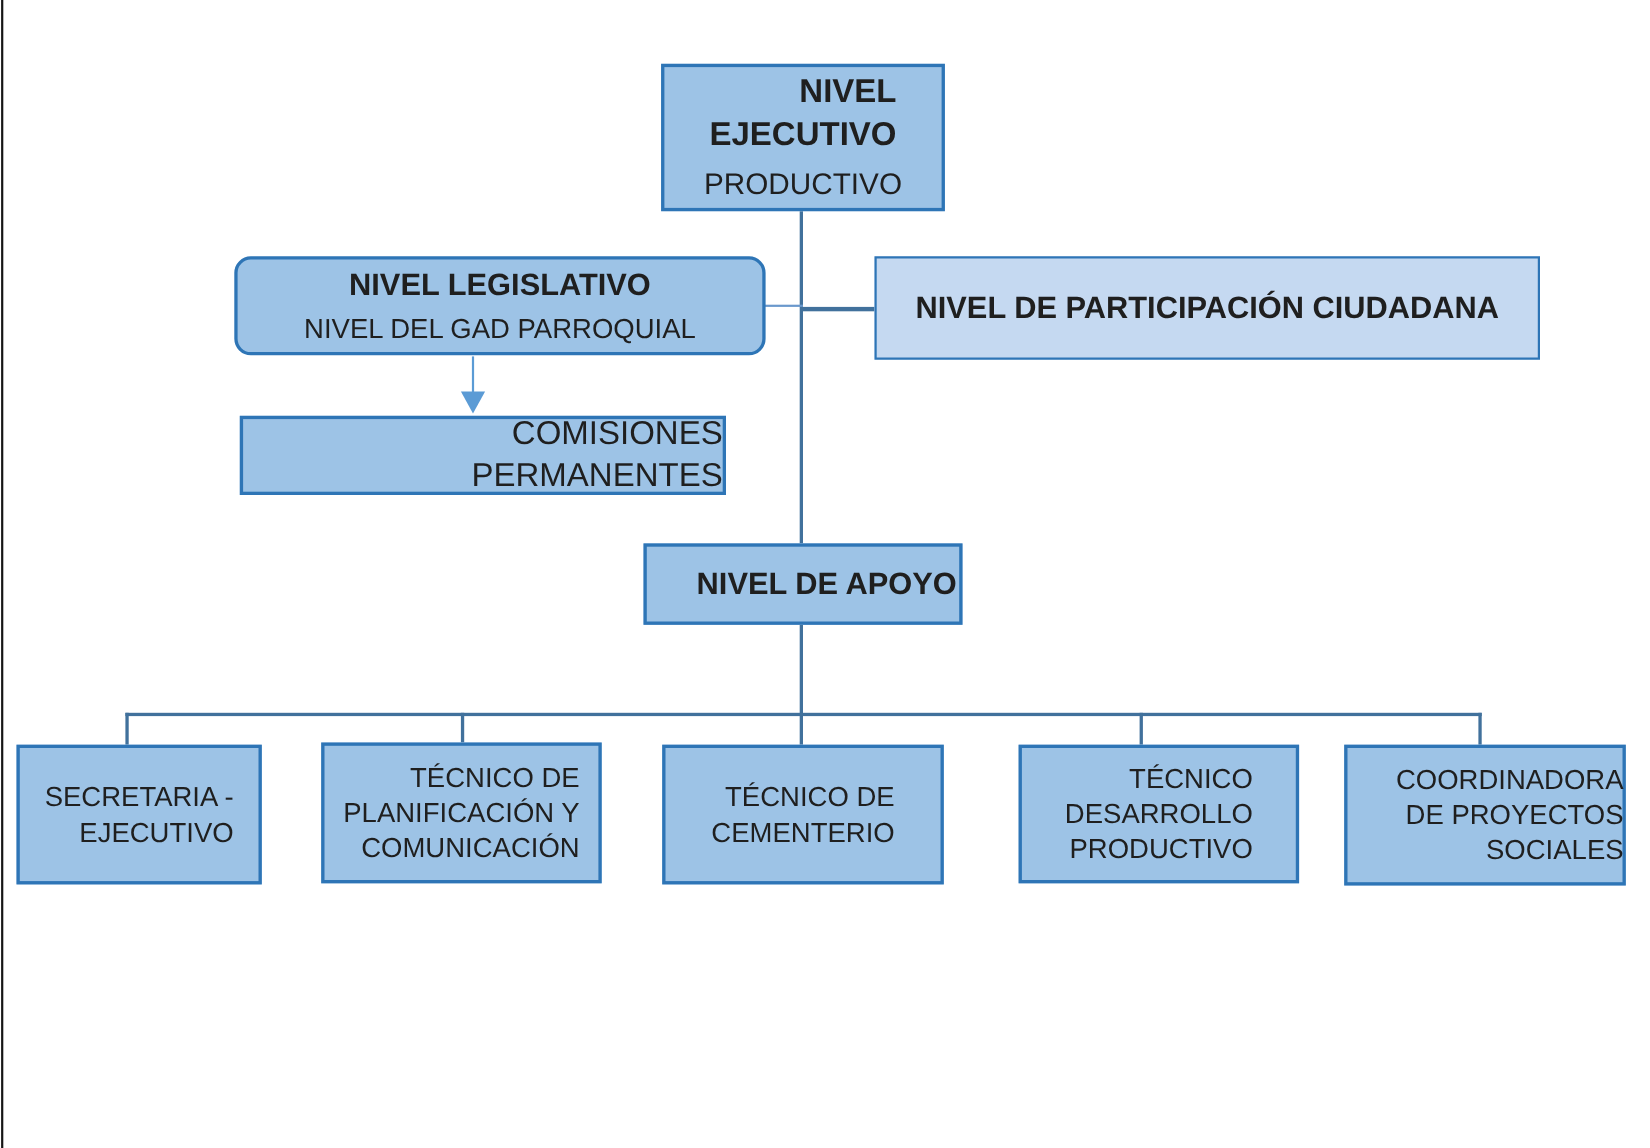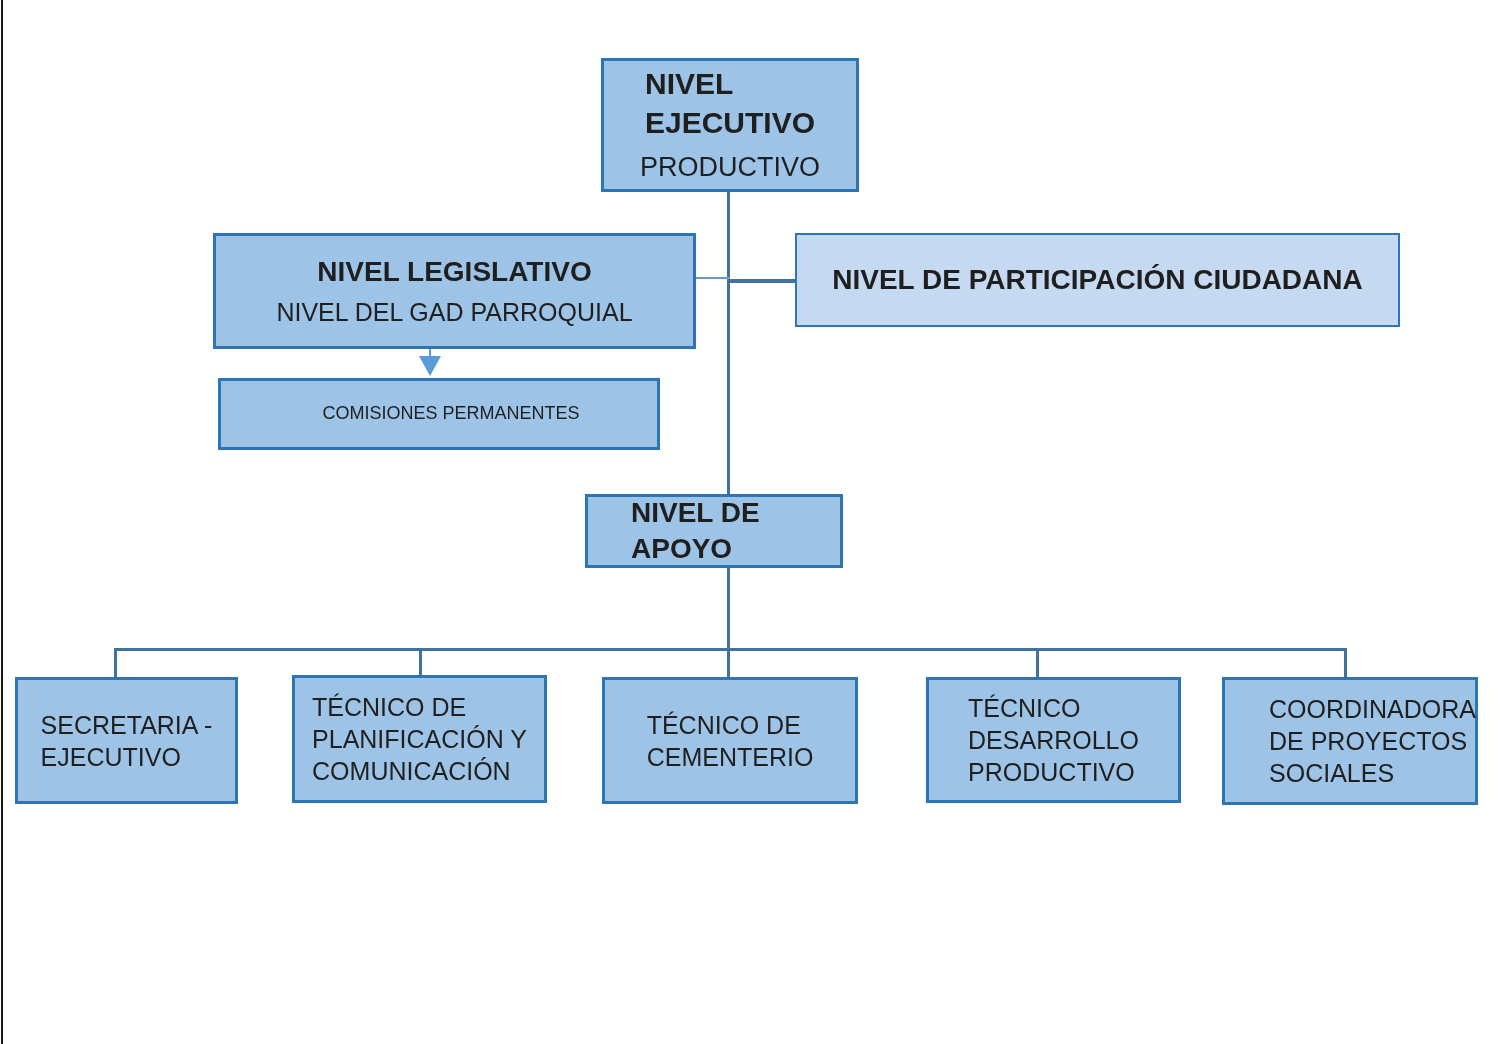--- a/index.html
+++ b/index.html
@@ -35,38 +35,38 @@
     border-right:11px solid transparent;
     border-top:20px solid var(--arrow);
   }
   .node{
     position:absolute;
     box-sizing:border-box;
     background:var(--box-fill);
     border:3px solid var(--box-border);
     display:flex;flex-direction:column;
     align-items:center;justify-content:center;
-    text-align:left;
+    text-align:right;
     white-space:pre-line;
     line-height:1.28;
   }
   .node .node-title{font-weight:bold;}
   .node .node-subtitle{font-weight:normal;}
 
   
   .n-ejecutivo{left:601px;top:58px;width:258px;height:134px;font-size:30px;gap:8px;}
   .n-ejecutivo .node-subtitle{font-size:27px;}
-  .n-legislativo{left:213px;top:233px;width:483px;height:116px;font-size:28px;gap:6px;}
+  .n-legislativo{left:213px;top:233px;width:483px;height:90px;font-size:28px;gap:6px;border-radius:15px;}
   .n-legislativo .node-subtitle{font-size:25px;}
   .n-participacion{left:795px;top:233px;width:605px;height:94px;font-size:28px;gap:4px;
     background:var(--box-fill-light);border-width:2px;}
   .n-participacion .node-subtitle{font-size:24px;}
-  .n-comisiones{left:218px;top:378px;width:442px;height:72px;font-size:18px;padding-left:24px;}
+  .n-comisiones{left:218px;top:378px;width:442px;height:72px;font-size:30px;padding-left:24px;}
   .n-comisiones .node-title{font-weight:normal;}
-  .n-apoyo{left:585px;top:494px;width:258px;height:74px;font-size:28px;padding-left:43px;}
+  .n-apoyo{left:585px;top:494px;width:290px;height:74px;font-size:28px;padding-left:43px;}
   .n-secretaria{left:15px;top:677px;width:223px;height:127px;font-size:25px;}
   .n-secretaria .node-title{font-weight:normal;}
   .n-planificacion{left:292px;top:675px;width:255px;height:128px;font-size:25px;}
   .n-planificacion .node-title{font-weight:normal;}
   .n-cementerio{left:602px;top:677px;width:256px;height:127px;font-size:25px;}
   .n-cementerio .node-title{font-weight:normal;}
   .n-desarrollo{left:910px;top:677px;width:255px;height:126px;font-size:25px;margin-left:16px;}
   .n-desarrollo .node-title{font-weight:normal;}
   .n-coordinadora{left:1222px;top:677px;width:256px;height:128px;font-size:25px;}
   .n-coordinadora .node-title{font-weight:normal;margin-left:45px;}

